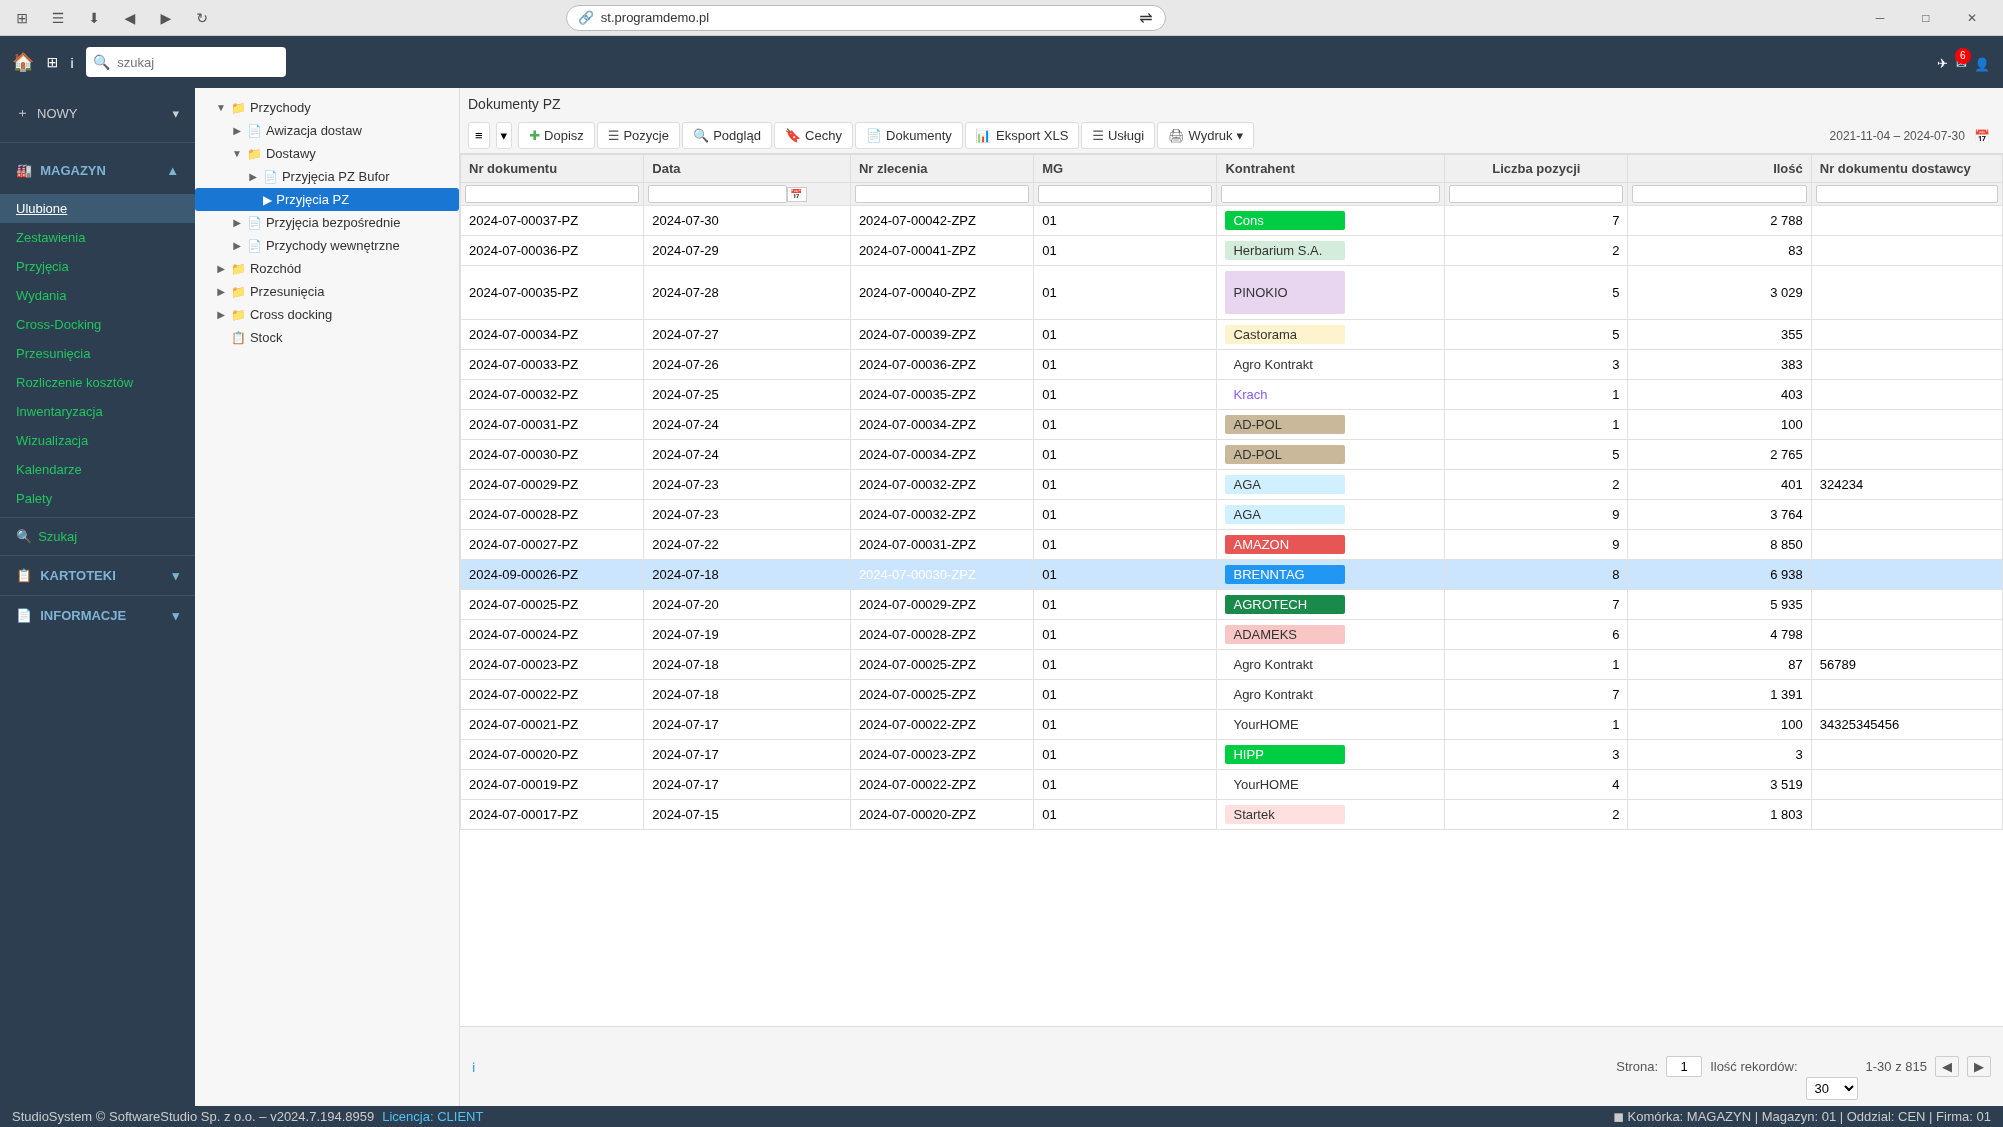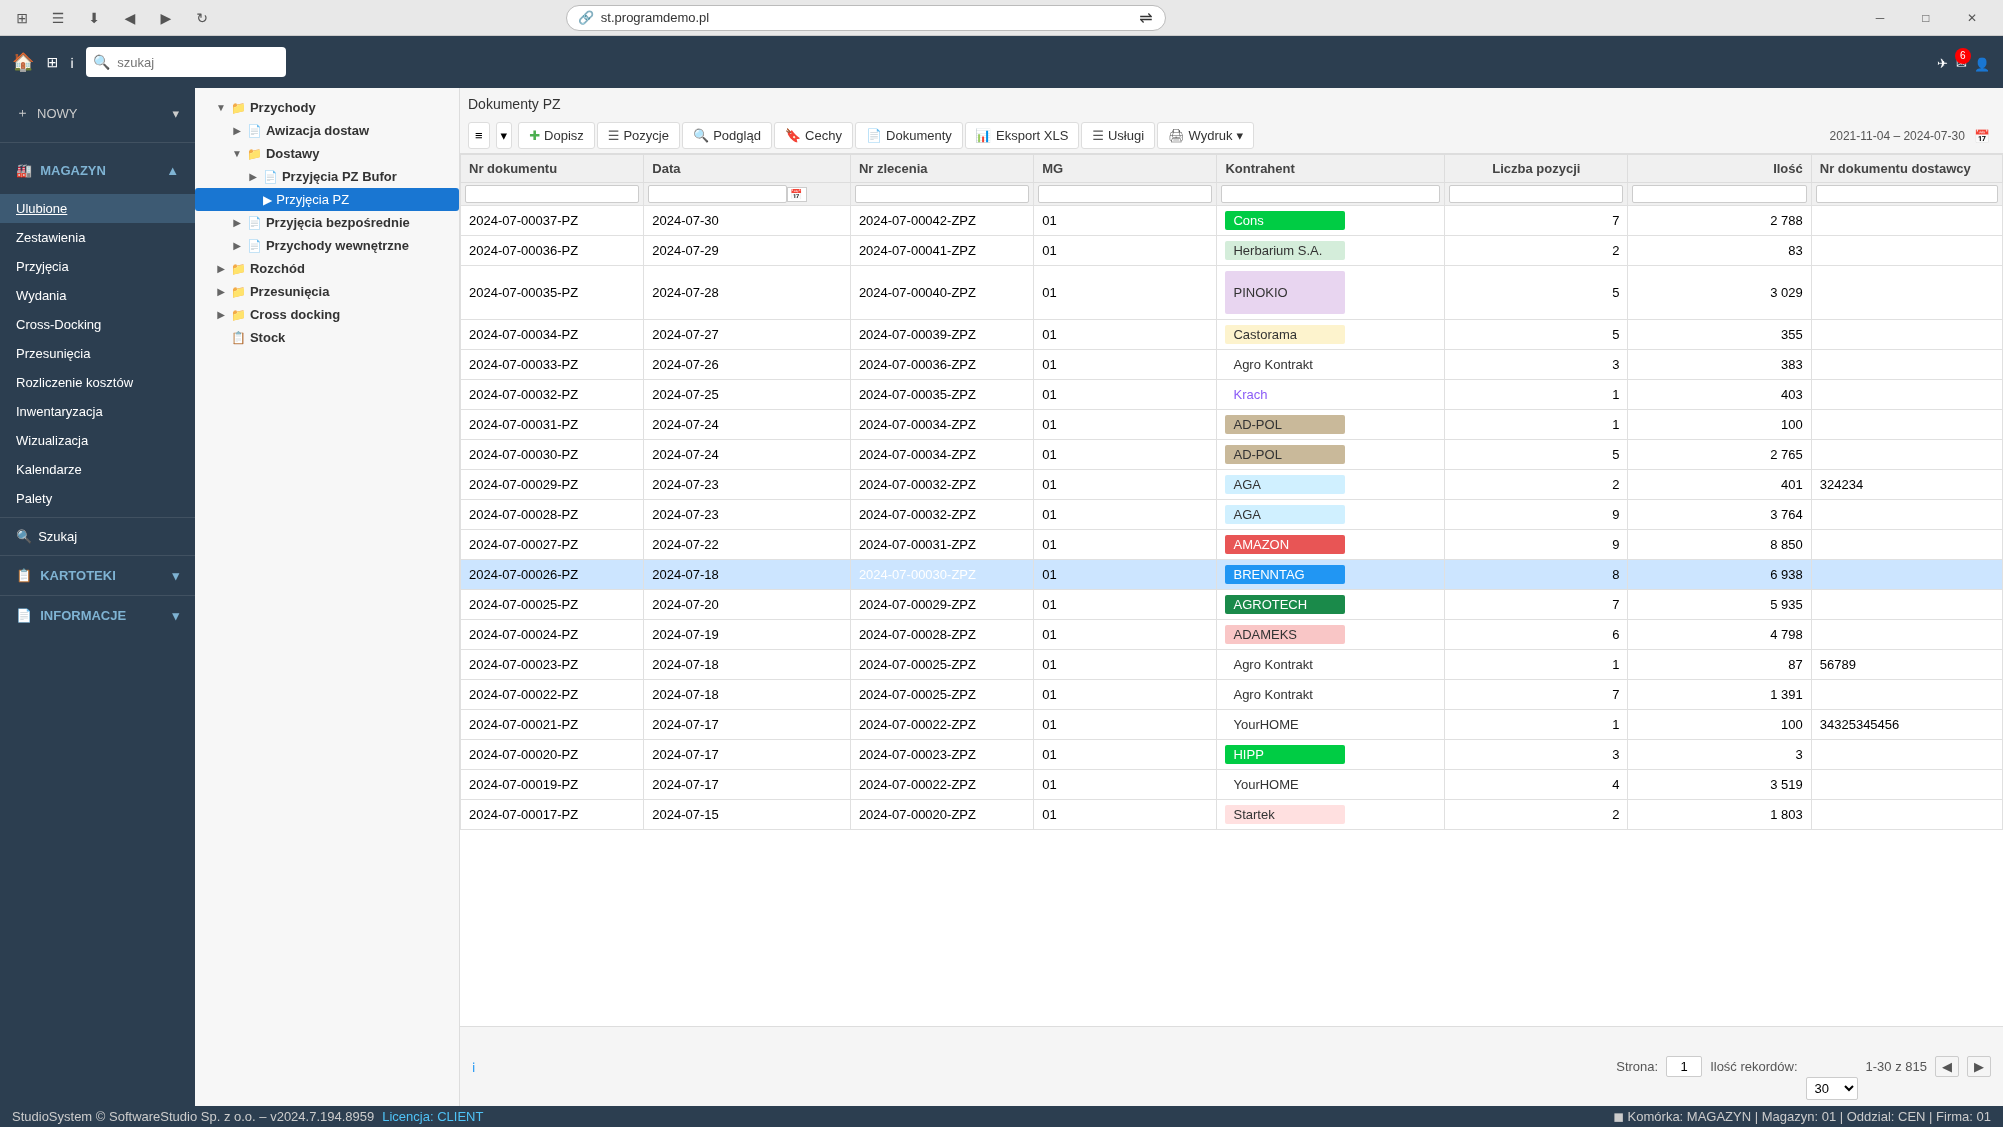--- a/index.html
+++ b/index.html
@@ -73,21 +73,21 @@
     .sidebar-section { padding: 8px 0; }
     .sidebar-nav-btn {
       width: 100%; background: none; border: none; cursor: pointer;
       color: #ccc; padding: 8px 16px; text-align: left; display: flex; align-items: center; gap: 8px;
       font-size: 13px;
     }
     .sidebar-divider { border: none; border-top: 1px solid rgba(255,255,255,0.1); margin: 4px 0; }
 
     .sidebar-menu-item {
       padding: 7px 16px;
-      color: #ffffff;
+      color: #22c55e;
       cursor: pointer;
       display: flex;
       align-items: center;
       gap: 6px;
       font-size: 13px;
     }
     .sidebar-menu-item.active { background: #3d5a73; color: white; text-decoration: underline; }
 
     
     .tree-panel {
@@ -102,21 +102,21 @@
       display: flex; align-items: center; gap: 4px;
       padding: 4px 8px; cursor: pointer; color: #333;
       font-size: 13px; user-select: none;
     }
     .tree-item .icon { font-size: 12px; color: #666; flex-shrink: 0; }
     .tree-item .folder-icon { color: #f0a830; }
     .tree-indent-1 { padding-left: 20px; }
     .tree-indent-2 { padding-left: 36px; }
     .tree-indent-3 { padding-left: 52px; }
     .tree-toggle { width: 12px; height: 12px; display: inline-flex; align-items: center; justify-content: center; font-size: 10px; color: #666; }
-    .tree-item-label { flex: 1; font-weight: bold; }
+    .tree-item-label { flex: 1; }
 
     
     .content-area {
       flex: 1;
       display: flex;
       flex-direction: column;
       overflow: hidden;
       background: white;
     }
     .content-header {
@@ -543,21 +543,21 @@
                 <td>2024-07-00027-PZ</td>
                 <td>2024-07-22</td>
                 <td>2024-07-00031-ZPZ</td>
                 <td>01</td>
                 <td><span style="background: rgb(232, 85, 85); color: rgb(255, 255, 255); display: inline-block; padding: 2px 8px; border-radius: 2px; min-width: 120px;">AMAZON</span></td>
                 <td style="text-align: right;">9</td>
                 <td style="text-align: right;">8 850</td>
                 <td></td>
               </tr>
               <tr class="row-selected">
-                <td>2024-07-00026-PZ</td>
+                <td>2024-09-00026-PZ</td>
                 <td>2024-07-18</td>
                 <td style="background: rgb(33, 150, 243); color: white; font-weight: 500;">2024-07-00030-ZPZ</td>
                 <td>01</td>
                 <td><span style="background: rgb(33, 150, 243); color: rgb(255, 255, 255); display: inline-block; padding: 2px 8px; border-radius: 2px; min-width: 120px;">BRENNTAG</span></td>
                 <td style="text-align: right;">8</td>
                 <td style="text-align: right;">6 938</td>
                 <td></td>
               </tr>
               <tr>
                 <td>2024-07-00025-PZ</td>

